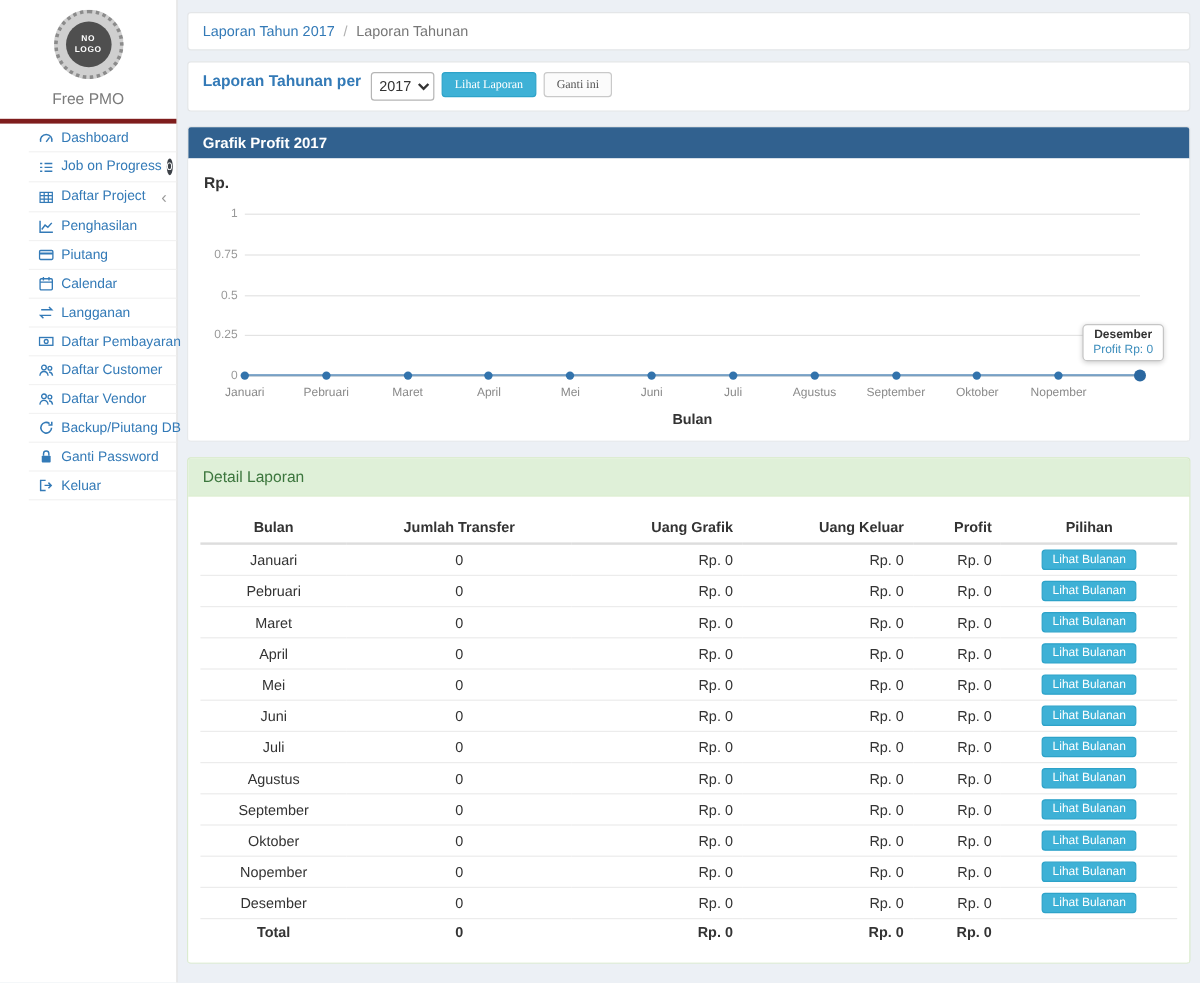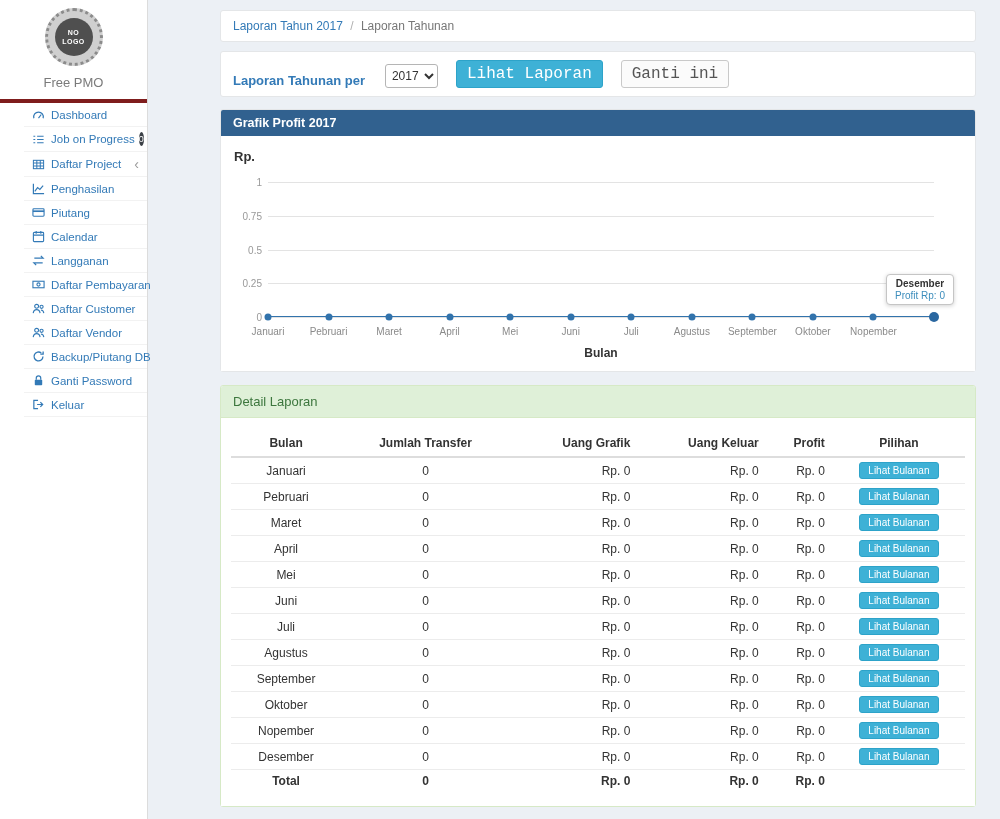--- a/index.html
+++ b/index.html
@@ -17,31 +17,31 @@
   .logo-inner { width:38px; height:38px; border-radius:50%; background:#4f4f4f; color:#fff; font-size:7px; font-weight:bold; display:flex; flex-direction:column; align-items:center; justify-content:center; line-height:1.35; letter-spacing:.5px; }
   .brand { color:#7a7a7a; font-size:13px; margin:9px 0 9px; }
   .menu { border-top:4px solid #7f1d1d;padding-left:24px; }
   .menu-item { display:flex; align-items:center; gap:4px; padding:5px 8px; border-bottom:1px solid #f2f2f2; color:#337ab7; font-size:11.5px; cursor:pointer; }
   .mi-icon { display:inline-flex; width:15px; flex:0 0 15px; align-items:center; }
   .mi-label { white-space:nowrap; }
   .mi-badge { margin-left:auto; width:14px; height:14px; border-radius:50%; background:#3c4147; color:#fff; font-size:9px; display:flex; align-items:center; justify-content:center; }
   .mi-chevron { margin-left:auto; color:#9a9a9a; font-size:14px; line-height:1; }
 
   
-  .main { position:absolute; left:148px; top:0; right:0; padding:10px 24px;margin-left:48px; }
+  .main { position:absolute; left:148px; top:0; right:0; padding:10px 8px; }
   .panel { background:#fff; border:1px solid #e4e6e8; border-radius:3px; }
   .breadcrumb-panel { padding:8px 12px; font-size:12px; margin-bottom:9px; }
   .bc-link { color:#337ab7; text-decoration:none; cursor:pointer; }
   .bc-sep { margin:0 4px; color:#b0b0b0; }
   .bc-current { color:#777; }
 
-  .form-panel { padding:8px 12px; margin-bottom:12px; display:flex; align-items:flex-end; gap:18px; }
+  .form-panel { padding:8px 12px; margin-bottom:12px; display:flex; align-items:flex-start; gap:6px; }
   .form-label { color:#337ab7; font-weight:bold; font-size:13px; margin-right:2px; }
   .year-select { height:24px; font-size:12px; border:1px solid #b5b5b5; border-radius:3px; background:#fff; color:#333; padding:1px 2px; }
-  .btn { border-radius:3px; font-size:16px; padding:4px 10px; cursor:pointer; font-family:Liberation Mono, monospace; }
+  .btn { border-radius:3px; font-size:10px; padding:4px 10px; cursor:pointer; font-family:Liberation Serif, serif; }
   .btn-info { background:#3eb1d6; border:1px solid #2da3c9; color:#fff; }
   .btn-default { background:#fbfbfb; border:1px solid #c9c9c9; color:#555; }
 
   
   .chart-panel { margin-bottom:13px; }
   .chart-header { background:#31618f; color:#fff; font-size:12.5px; padding:6px 12px; border-radius:2px 2px 0 0;font-weight:bold; }
   .chart-body { position:relative; height:235px; background:#fff; }
   .rp-label { position:absolute; top:13px; left:13px; font-weight:bold; font-size:13px; color:#333; }
   .plot { position:absolute; left:47px; right:41px; top:46px; height:135px; }
   .gridline { position:absolute; left:0; right:0; height:0; border-top:1px solid #e3e3e3; }

